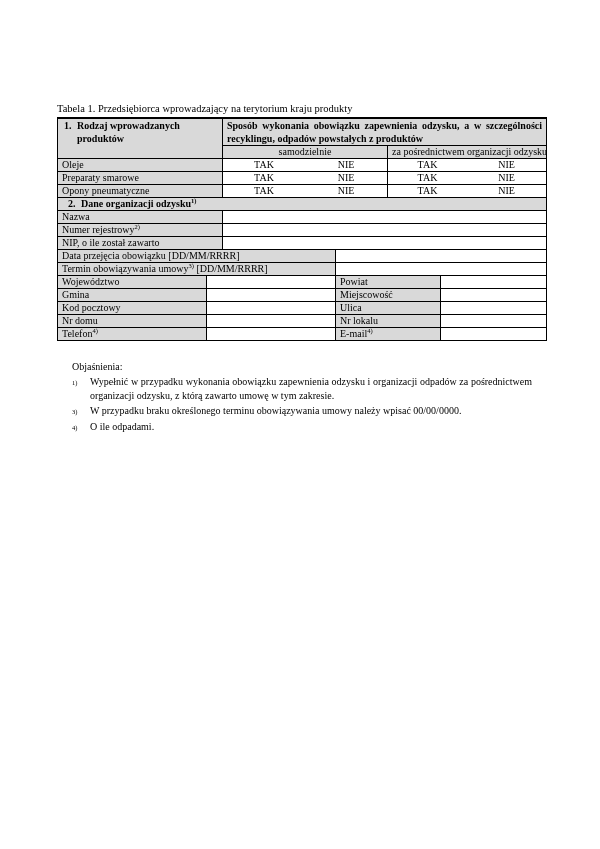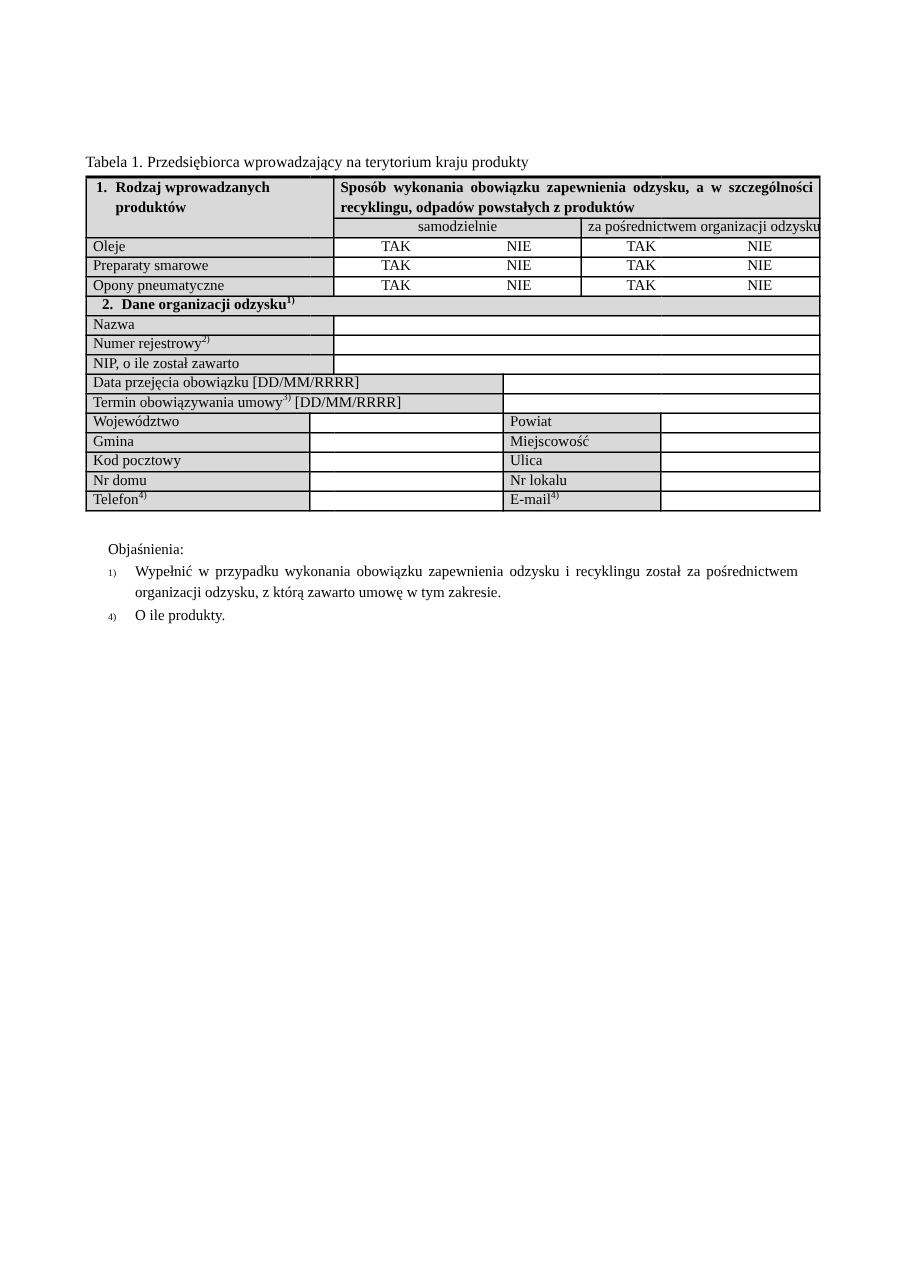--- a/index.html
+++ b/index.html
@@ -180,21 +180,25 @@
       <td colspan="2" class="shade"><span>E-mail</span><sup>4)</sup></td>
       <td class="blank"></td>
     </tr>
   </tbody>
     </table>
 
   <div class="notes">
     <div>Objaśnienia:</div>
     <div class="fn">
       <span class="fnum">1)</span>
-      <span class="ftxt">Wypełnić w przypadku wykonania obowiązku zapewnienia odzysku i recyklingu został za pośrednictwem organizacji odzysku, z którą zawarto umowę w tym zakresie.</span>
+      <span class="ftxt">Wypełnić w przypadku wykonania obowiązku zapewnienia odzysku i organizacji odpadów za pośrednictwem organizacji odzysku, z którą zawarto umowę w tym zakresie.</span>
+    </div>
+    <div class="fn">
+      <span class="fnum">3)</span>
+      <span class="ftxt">W przypadku braku określonego terminu obowiązywania umowy należy wpisać 00/00/0000.</span>
     </div>
     <div class="fn">
       <span class="fnum">4)</span>
-      <span class="ftxt">O ile produkty.</span>
+      <span class="ftxt">O ile odpadami.</span>
     </div>
   </div>
 
 </div>
 
 </body></html>

